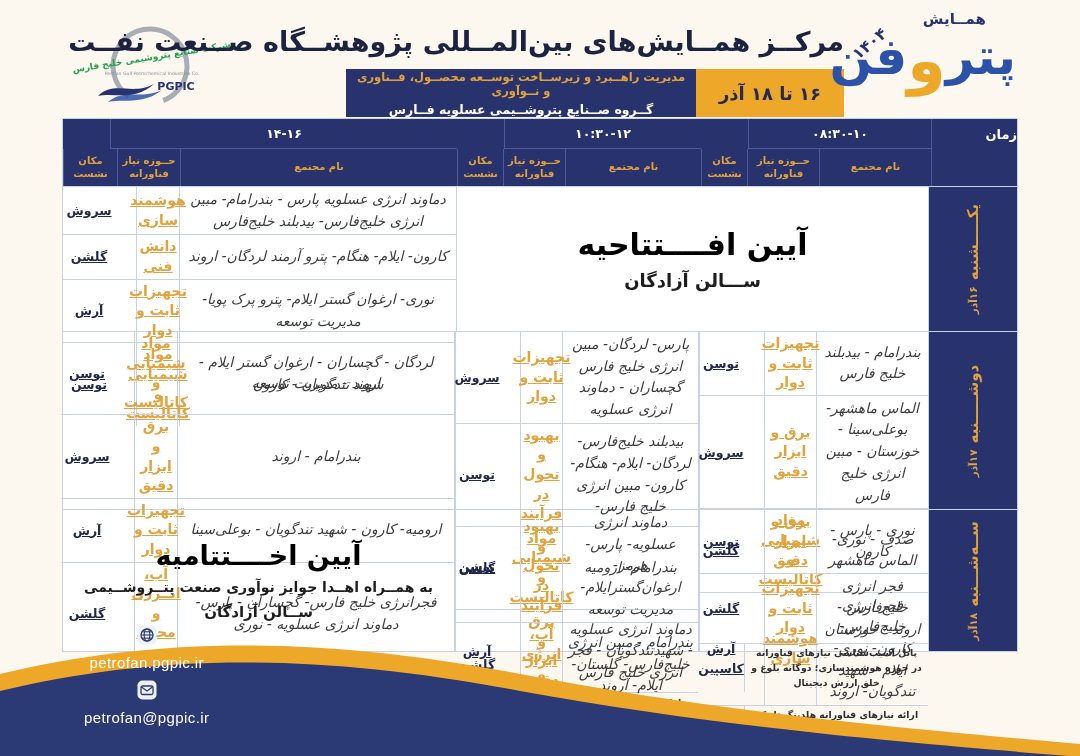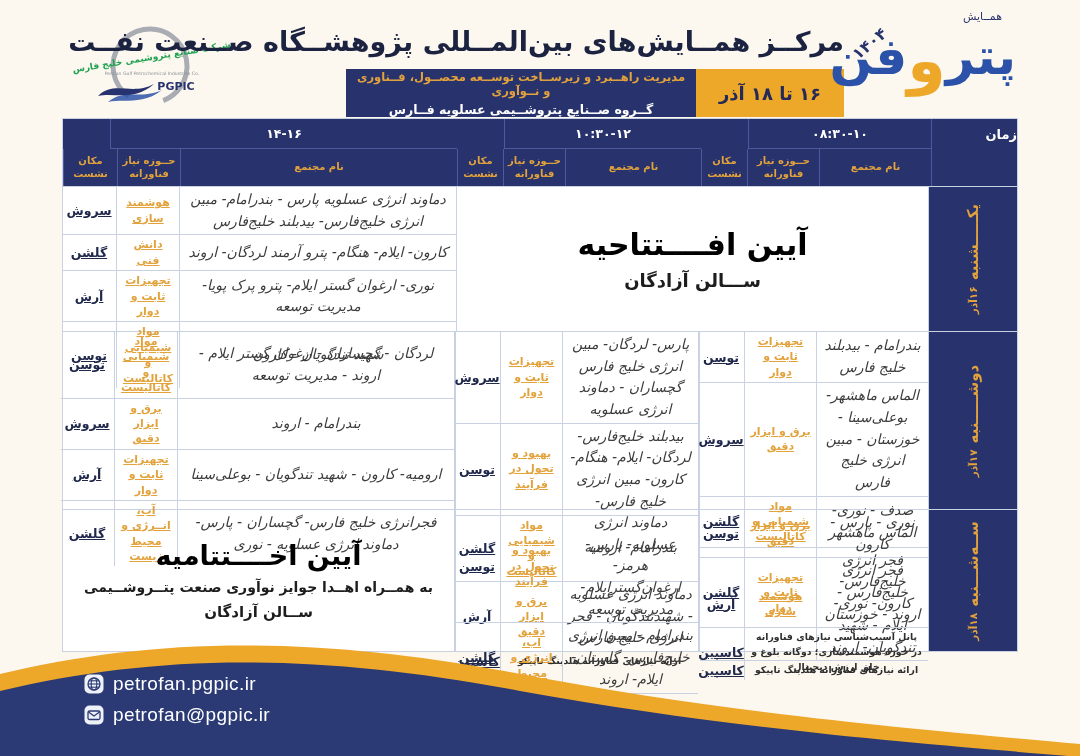--- a/index.html
+++ b/index.html
@@ -17,21 +17,21 @@
   .title-block{position:absolute; left:212px; top:26px; width:632px; direction:rtl; text-align:center;}
   .main-title{font-size:27px; font-weight:bold; color:var(--dark); letter-spacing:0; white-space:nowrap;}
   .sub-row{display:flex; direction:rtl; width:498px; height:48px; margin-top:12px;}
   .date-badge{width:148px; background:var(--orange); color:#232a58; font-weight:bold;
     font-size:18px; display:flex; align-items:center; justify-content:center;}
   .subtitle-box{flex:1; background:var(--navy); display:flex; flex-direction:column;
     justify-content:center; gap:4px; padding:3px 10px;}
   .subtitle-box .l1{color:var(--gold); font-size:11.5px; font-weight:bold;}
   .subtitle-box .l2{color:#fff; font-size:12.5px; font-weight:bold; letter-spacing:2px;}
   .petrofan{position:absolute; left:846px; top:0; width:174px; height:116px; direction:rtl;}
-  .pf-event{position:absolute; top:10px; right:18px; font-size:11px; font-weight:normal; color:var(--navy);}
+  .pf-event{position:absolute; top:10px; right:34px; font-size:15px; font-weight:bold; color:var(--navy);}
   .pf-word{position:absolute; top:22px; right:4px; font-weight:bold; font-size:50px; color:#2b52a8;
     line-height:1; white-space:nowrap;}
   .pf-word .vav{color:var(--orange); font-size:62px; position:relative; top:8px;}
   .pf-year{position:absolute; left:4px; top:34px; transform:rotate(-40deg); font-size:16px;
     font-weight:bold; color:var(--navy);}
   
   .tbl{position:absolute; left:62px; top:118px; width:956px; direction:rtl;
     background:#fff; border:1px solid var(--line);}
   .thead{display:flex; background:var(--navy); color:#fff;}
   .th-zaman{width:88px; border-left:1px solid var(--hline); padding-top:8px; text-align:right;
@@ -64,34 +64,34 @@
   .w-a .brow.merged{grid-template-columns:184px 46px;}
   .w-b .brow{grid-template-columns:136px 62px 46px;}
   .w-b .brow.merged{grid-template-columns:198px 46px;}
   .w-c .brow{grid-template-columns:277px 63px 54px;}
   .brow > div{display:flex; align-items:center; justify-content:center; text-align:center; padding:2px 5px;}
   .brow > div + div{border-right:0;text-decoration:underline;}
   .brow > div:not(:first-child){border-right:0;}
   .brow > div{border-left:1px solid var(--line);}
   .brow > div:last-child{border-left:0;}
   .c-name{font-size:14px; color:var(--ink); line-height:1.55;font-style:italic;}
-  .c-need{font-size:11px; color:var(--gold); font-weight:bold; line-height:1.4;}
+  .c-need{font-size:14px; color:var(--gold); font-weight:bold; line-height:1.4;margin-left:20px;}
   .c-place{font-size:12.5px; color:#20284c; font-weight:bold;}
   .c-info{font-size:9.3px; color:#2e2e2e; font-weight:bold; line-height:1.6;}
   .ceremony{display:flex; flex-direction:column; align-items:center; justify-content:center; gap:8px;}
   .cer-title{font-size:30px; font-weight:bold; color:#000000;}
   .cer-sub{font-size:14px; font-weight:bold; color:#1d1d1d;}
   .cer-hall{font-size:18px; font-weight:bold; color:#1d1d1d;}
   .closing .cer-title{font-size:27px;}
   .closing .cer-hall{font-size:15px;}
   
   .foot-svg{position:absolute; left:0; bottom:0; width:1080px; height:132px;}
   .footer-links{position:absolute; left:84px; bottom:30px; display:flex; flex-direction:column; gap:9px;}
-  .flink{display:flex; align-items:center; gap:9px; color:#fff; font-size:19px;
-    font-family:"Liberation Sans", sans-serif; letter-spacing:0.4px; text-decoration:none;}
+  .flink{display:flex; align-items:center; gap:9px; color:#fff; font-size:15px;
+    font-family:"Liberation Sans", sans-serif; letter-spacing:0.4px; text-decoration:none;flex-direction:column;}
   .ficon{width:20px; height:20px; flex:0 0 auto;}
 </style>
 </head>
 <body>
 
 <div class="page">
 
   <div class="pgpic">
     <svg viewBox="0 0 162 102" width="162" height="102">
       <circle cx="80" cy="44" r="37" fill="none" stroke="#a9adb3" stroke-width="5" stroke-dasharray="196 40" transform="rotate(125 80 44)"></circle>

